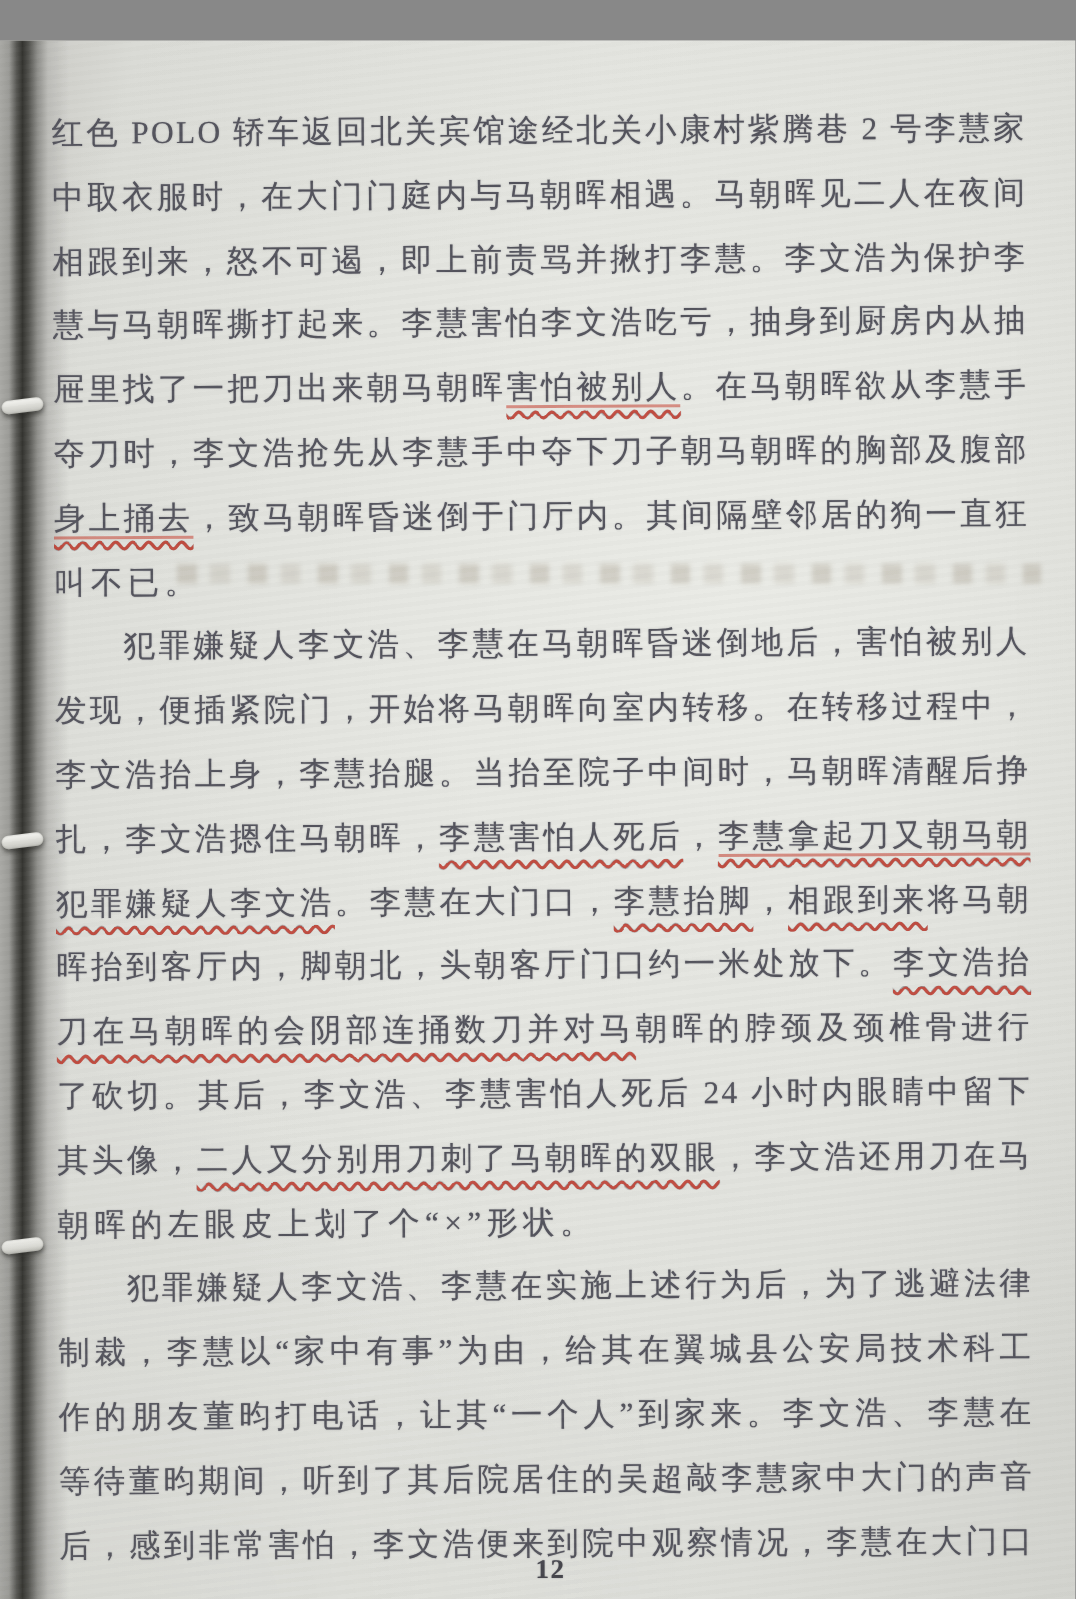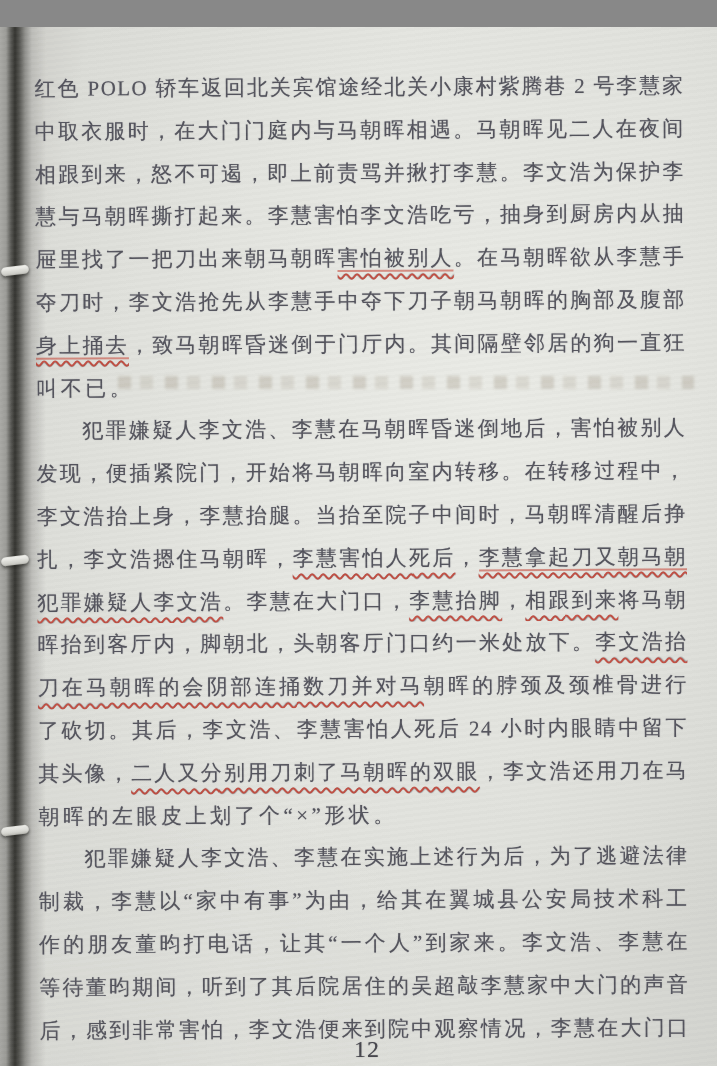--- a/index.html
+++ b/index.html
@@ -49,22 +49,23 @@
   .u2{border-bottom:2px solid rgba(197,62,48,.55);}
   .bleed{
     position:absolute;left:118px;top:349px;width:576px;height:13px;
     filter:blur(1.6px);opacity:.5;pointer-events:none;
     background:repeating-linear-gradient(90deg,
       rgba(148,136,116,.55) 0 13px, rgba(148,136,116,0) 13px 22px,
       rgba(148,136,116,.35) 22px 35px, rgba(148,136,116,0) 35px 47px);
   }
   .pageno{
     position:absolute;left:17px;right:0;top:1009px;height:30px;
-    text-align:center;font-size:24px;color:#45454c;letter-spacing:1px;
+    text-align:center;font-size:18px;color:#45454c;letter-spacing:1px;
     text-shadow:0 0 1px rgba(70,70,78,.5);
+    font-weight:bold;
   }
 </style>
 </head>
 <body>
 
 <div class="page">
   <div class="edge"></div>
   <div class="stitch" style="top:239px"></div>
   <div class="stitch" style="top:529px"></div>
   <div class="stitch" style="top:799px"></div>

